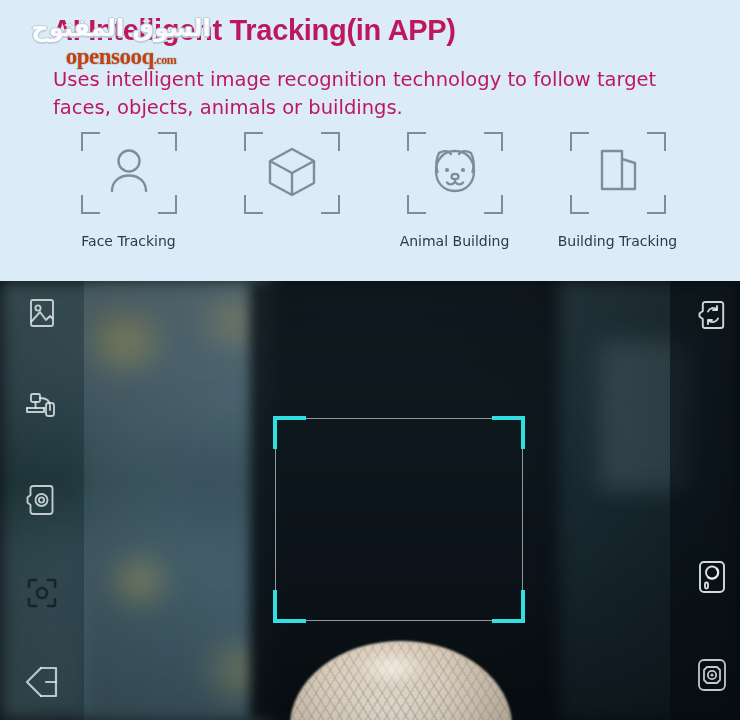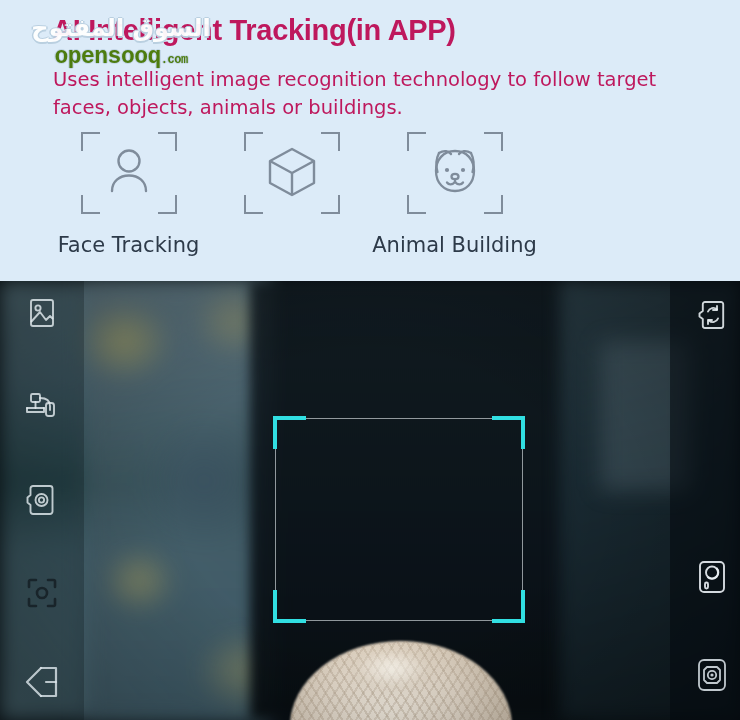--- a/index.html
+++ b/index.html
@@ -70,25 +70,25 @@
     text-align: center;
     direction: rtl;
     font-family: "DejaVu Sans", sans-serif;
     opacity: 0.96;
   }
   .wm-brand {
     margin-top: 2px;
     text-align: center;
     font-size: 23px;
     font-weight: bold;
-    color: #4d7c0f;
+    color: #c2410c;
     text-shadow:
        1.2px 0 0 #c3d6e6, -1.2px 0 0 #c3d6e6,
        0 1.2px 0 #c3d6e6, 0 -1.2px 0 #c3d6e6;
-    font-family: Liberation Mono, monospace;
+    font-family: Liberation Serif, serif;
     letter-spacing: -0.5px;
   }
   .wm-brand .tld {
     font-size: 12px;
     vertical-align: baseline;
   }
 
   
   .features {
     position: absolute;
@@ -106,21 +106,21 @@
     flex-direction: column;
     align-items: center;
   }
   .feature-icon-wrap {
     position: relative;
     width: 96px;
     height: 82px;
   }
   .feature-label {
     margin-top: 19px;
-    font-size: 21px;
+    font-size: 14px;
     color: #2d3a49;
     white-space: nowrap;
     font-family: "DejaVu Sans", sans-serif;
   }
   .bracket {
     position: absolute;
     width: 17px;
     height: 17px;
     border-color: #7f8c9b;
     border-style: solid;
@@ -378,20 +378,35 @@
               <path d="M25.5 33.5 C25.5 31.8 27.2 30.8 29 30.8 C30.8 30.8 32.5 31.8 32.5 33.5 C32.5 35.2 30.8 36.2 29 36.2 C27.2 36.2 25.5 35.2 25.5 33.5 Z"></path>
               <path d="M29 36.2 L29 39"></path>
               <path d="M29 39 C26 42.5 22.5 41.5 21 39.5"></path>
               <path d="M29 39 C32 42.5 35.5 41.5 37 39.5"></path>
             </svg>
           </span>
         </div>
         <div class="feature-label">Animal Building</div>
       </div>
 
+      <div class="feature">
+        <div class="feature-icon-wrap">
+          <span class="bracket tl"></span>
+          <span class="bracket tr"></span>
+          <span class="bracket bl"></span>
+          <span class="bracket br"></span>
+          <span class="glyph">
+            <svg width="56" height="56" viewBox="0 0 56 56" fill="none" stroke="#7f8c9b" stroke-width="2.4" stroke-linejoin="round">
+              <path d="M12 8 L32 8 L32 46 L12 46 Z"></path>
+              <path d="M32 16 L45 20 L45 46 L32 46"></path>
+            </svg>
+          </span>
+        </div>
+        <div class="feature-label">Building Tracking</div>
+      </div>
 
     </div>
   </div>
 
   <div class="camera-view">
 
     <div class="scene">
       <div class="bg-left"></div>
       <div class="bg-left-detail"></div>
       <div class="bg-mid"></div>

